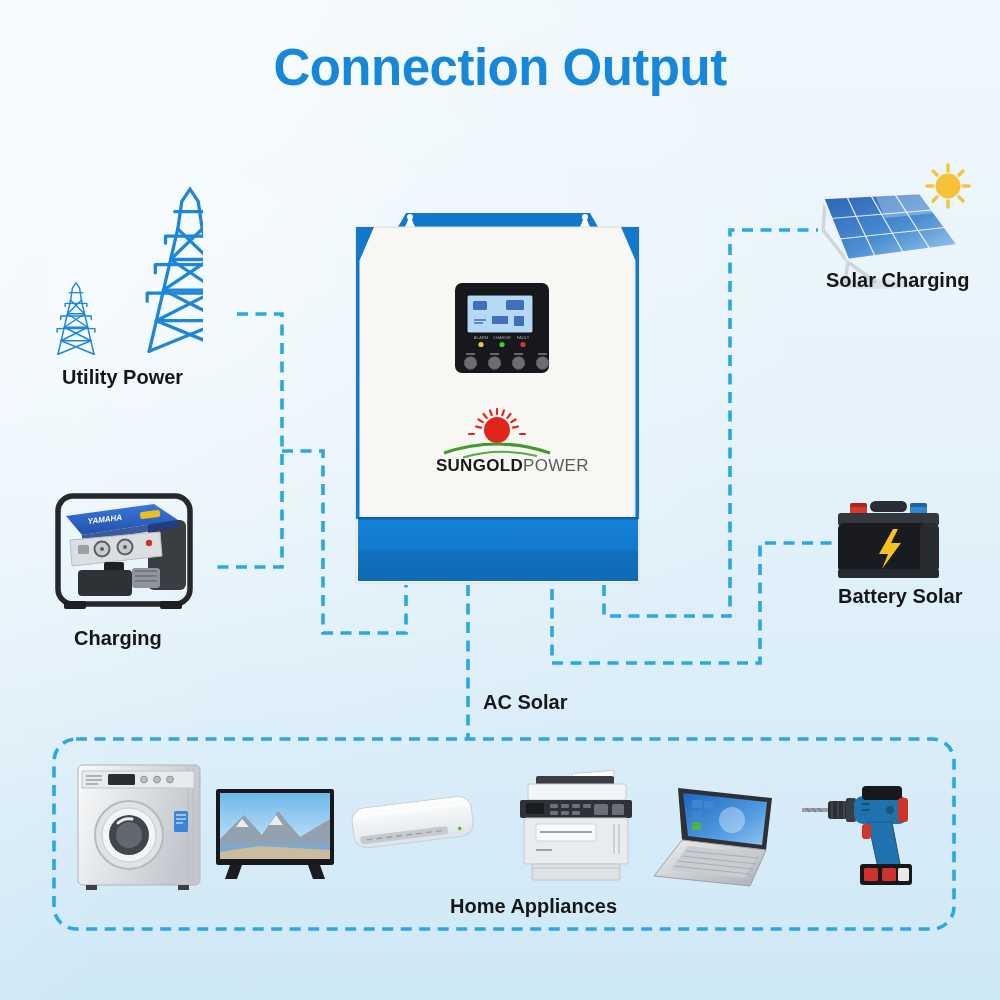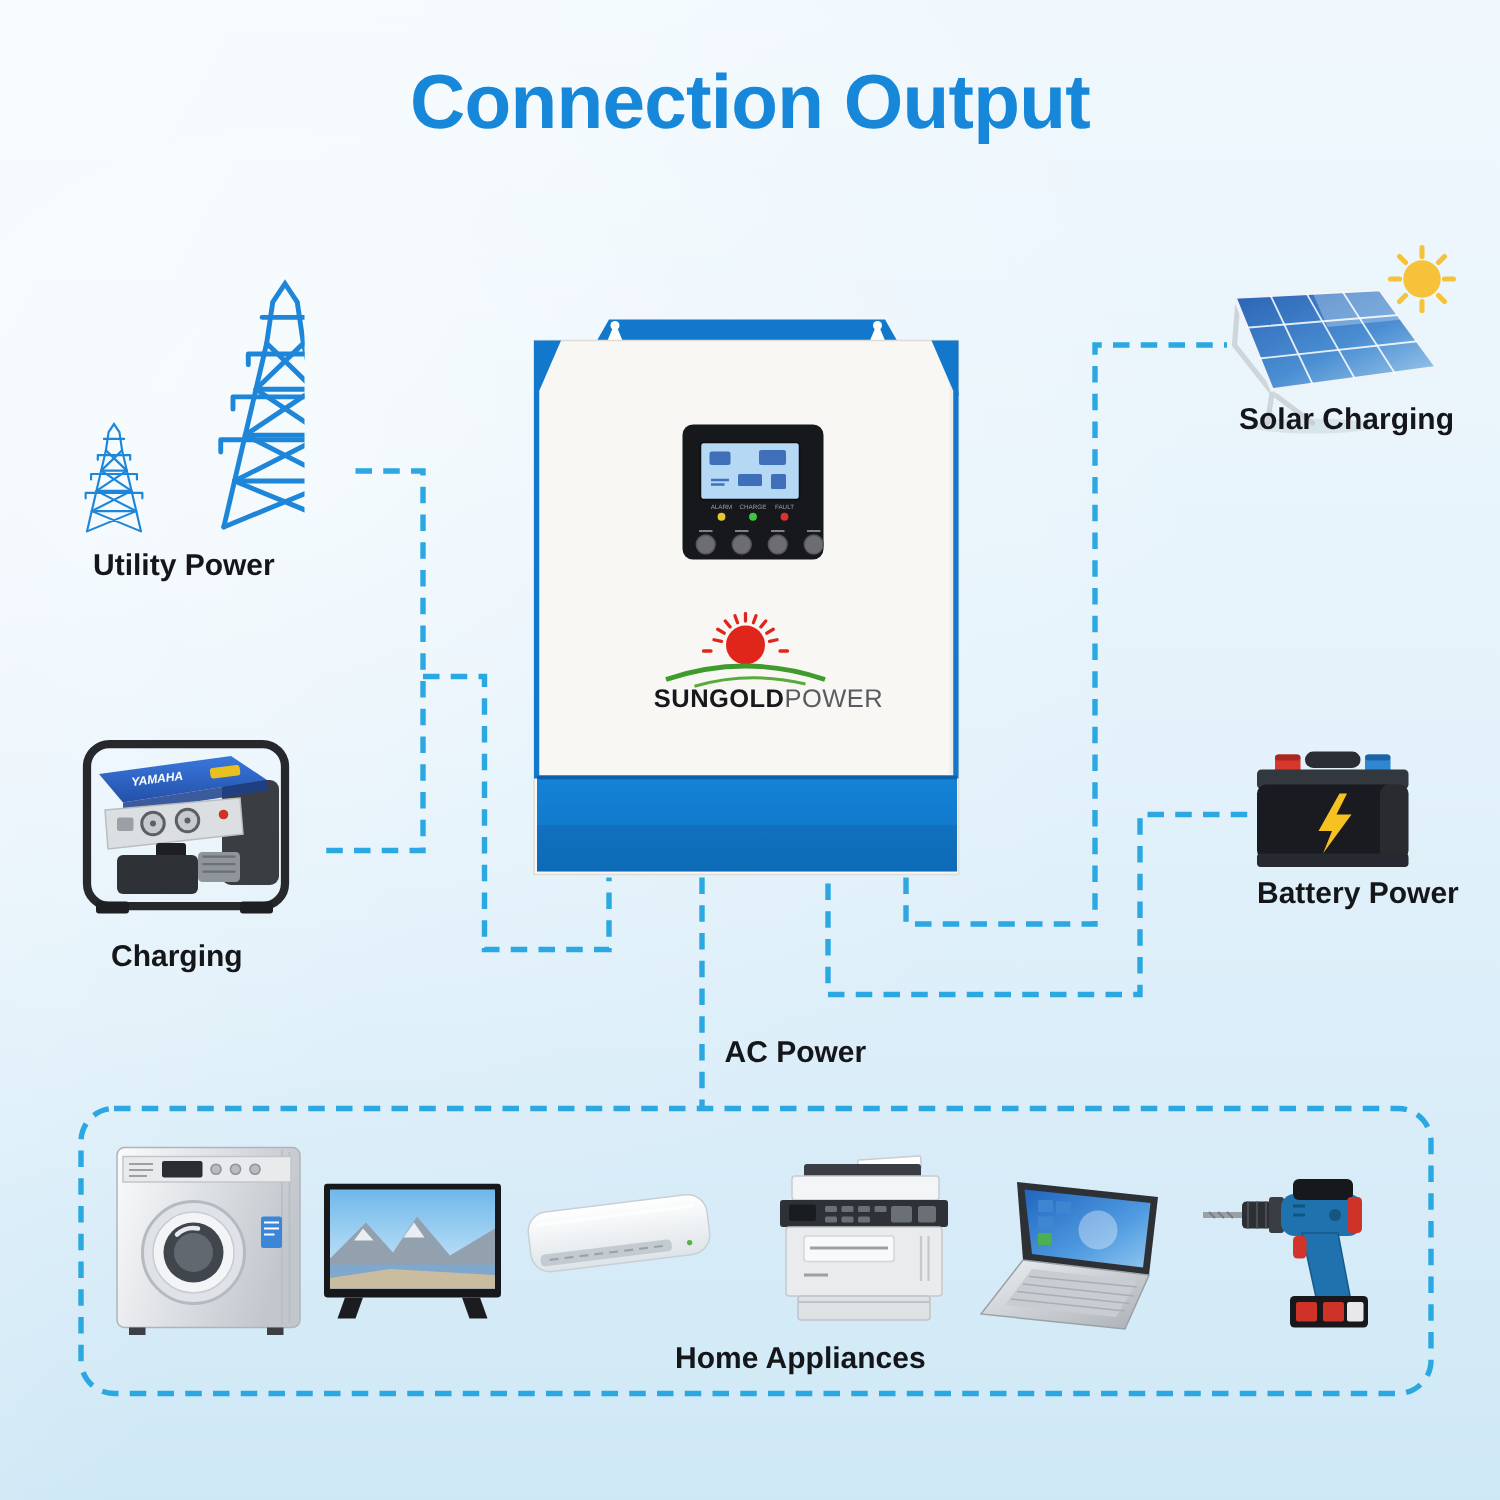--- a/index.html
+++ b/index.html
@@ -113,21 +113,21 @@
     <rect x="20" y="5" width="17" height="4" rx="2" fill="#a8281f"></rect>
     <rect x="80" y="5" width="17" height="13" rx="3" fill="#2f86d3"></rect>
     <rect x="80" y="5" width="17" height="4" rx="2" fill="#1f63a6"></rect>
     <rect x="40" y="3" width="37" height="11" rx="5.5" fill="#2a2d33"></rect>
     <rect x="8" y="15" width="101" height="13" rx="3" fill="#33373e"></rect>
     <rect x="8" y="25" width="101" height="50" rx="6" fill="#191b20"></rect>
     <rect x="90" y="25" width="19" height="50" rx="6" fill="rgba(255,255,255,0.07)"></rect>
     <polygon points="63,31 49,56 58,56 52,71 71,45 61,45 68,31" fill="#f6c221"></polygon>
     <rect x="8" y="71" width="101" height="9" rx="2.5" fill="#26292f"></rect>
   </svg>
-  <div class="node-label" style="left:838px;top:585px">Battery Power</div>
+  <div class="node-label" style="left:838px;top:585px">Battery Solar</div>
 
   <svg class="icon" style="left:346px;top:206px" width="298" height="382" viewBox="0 0 298 382">
     <defs>
       <linearGradient id="iband" x1="0" y1="0" x2="0" y2="1">
         <stop offset="0" stop-color="#1583d8"></stop>
           <stop offset="1" stop-color="#0e72c2"></stop>
       </linearGradient>
     </defs>
 
     <g>
@@ -183,21 +183,21 @@
       <text x="177" y="265" text-anchor="start" font-size="17" fill="#595b60" letter-spacing="0.3">POWER</text>
     </g>
 
     <g>
       <rect x="12" y="311" width="280" height="64" fill="url(#iband)"></rect>
       <rect x="12" y="311" width="280" height="2.5" fill="#0a5fae"></rect>
       <rect x="12" y="344" width="280" height="31" fill="rgba(6,40,80,0.10)"></rect>
     </g>
   </svg>
 
-  <div class="node-label" style="left:483px;top:691px">AC Power</div>
+  <div class="node-label" style="left:483px;top:691px">AC Solar</div>
 
   <svg class="icon" style="left:76px;top:763px" width="130" height="128" viewBox="0 0 130 128">
     <defs>
       <linearGradient id="wgrad" x1="0" y1="0" x2="1" y2="0.3">
         <stop offset="0" stop-color="#fafbfc"></stop>
           <stop offset="1" stop-color="#c2c7cd"></stop>
       </linearGradient>
     </defs>
     <rect x="2" y="2" width="122" height="120" rx="5" fill="url(#wgrad)" stroke="#aeb4ba"></rect>
     <path d="M112,4 v116 M117,5 v114" stroke="#b9bec4" stroke-width="1.2"></path>

